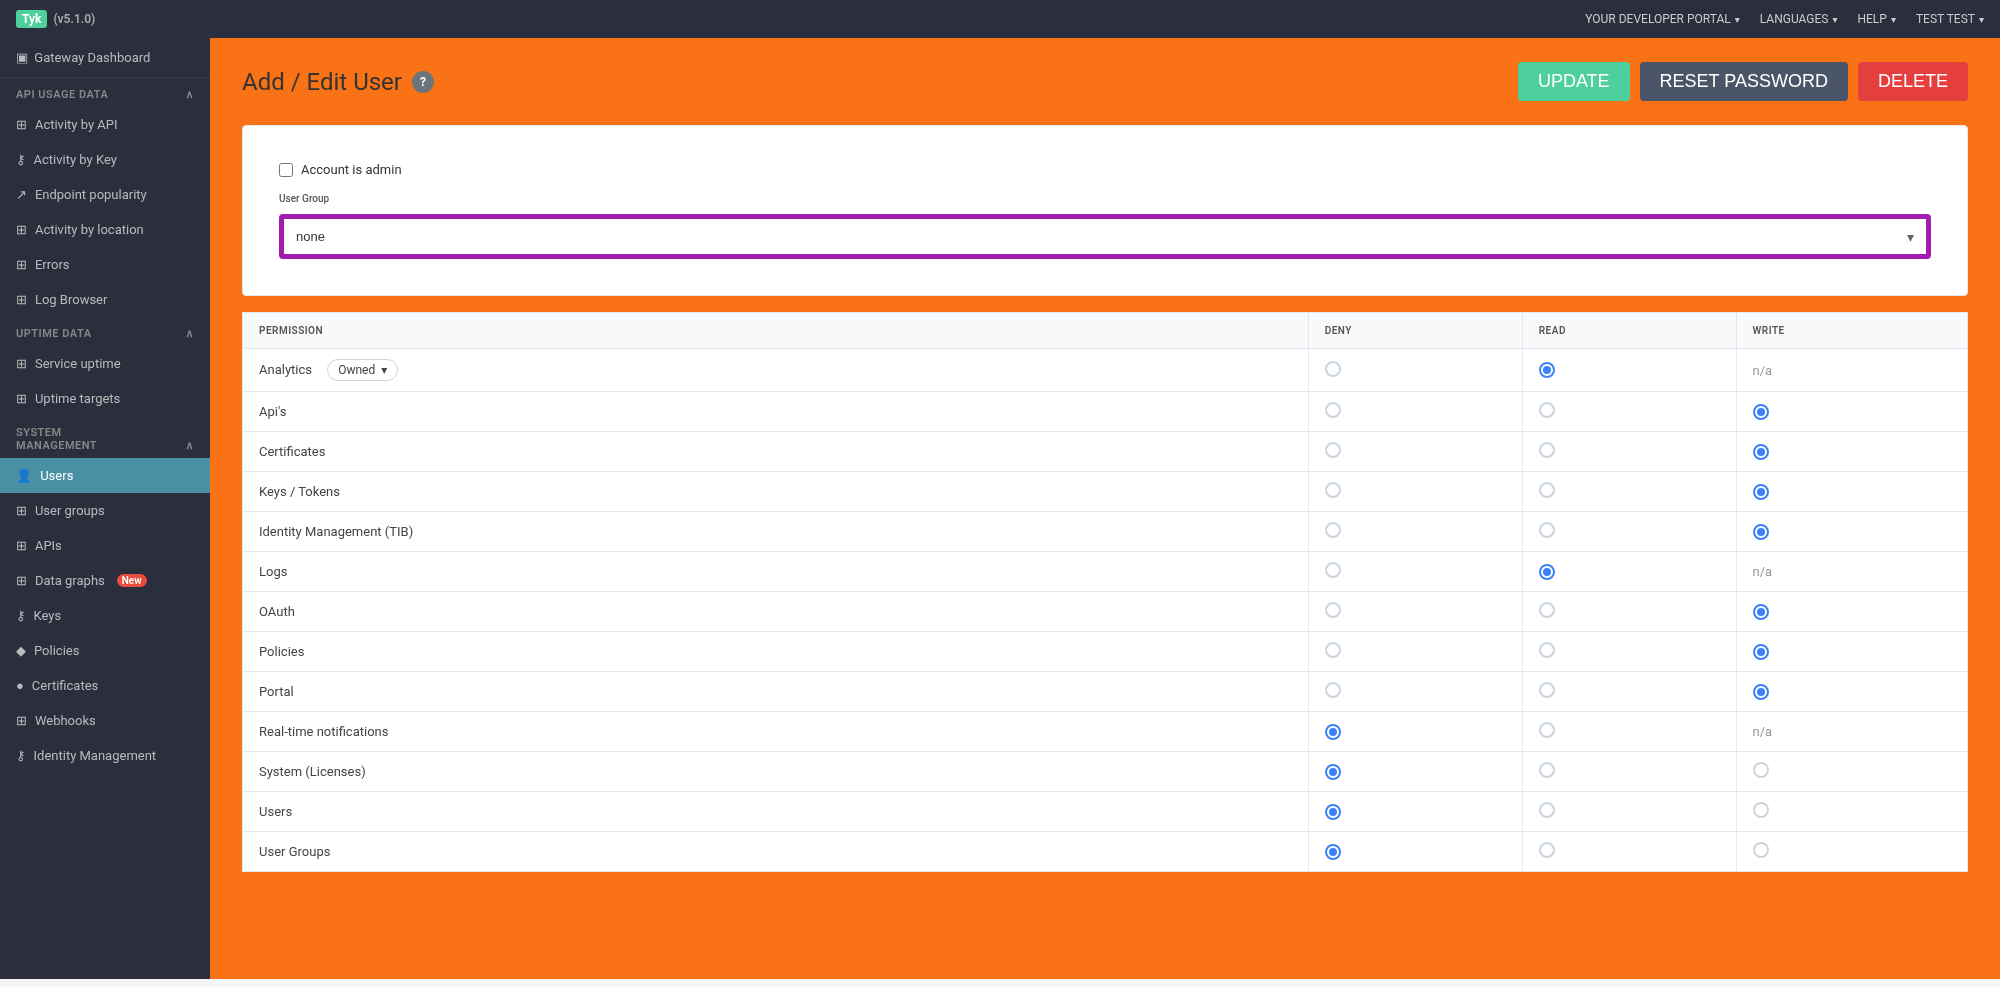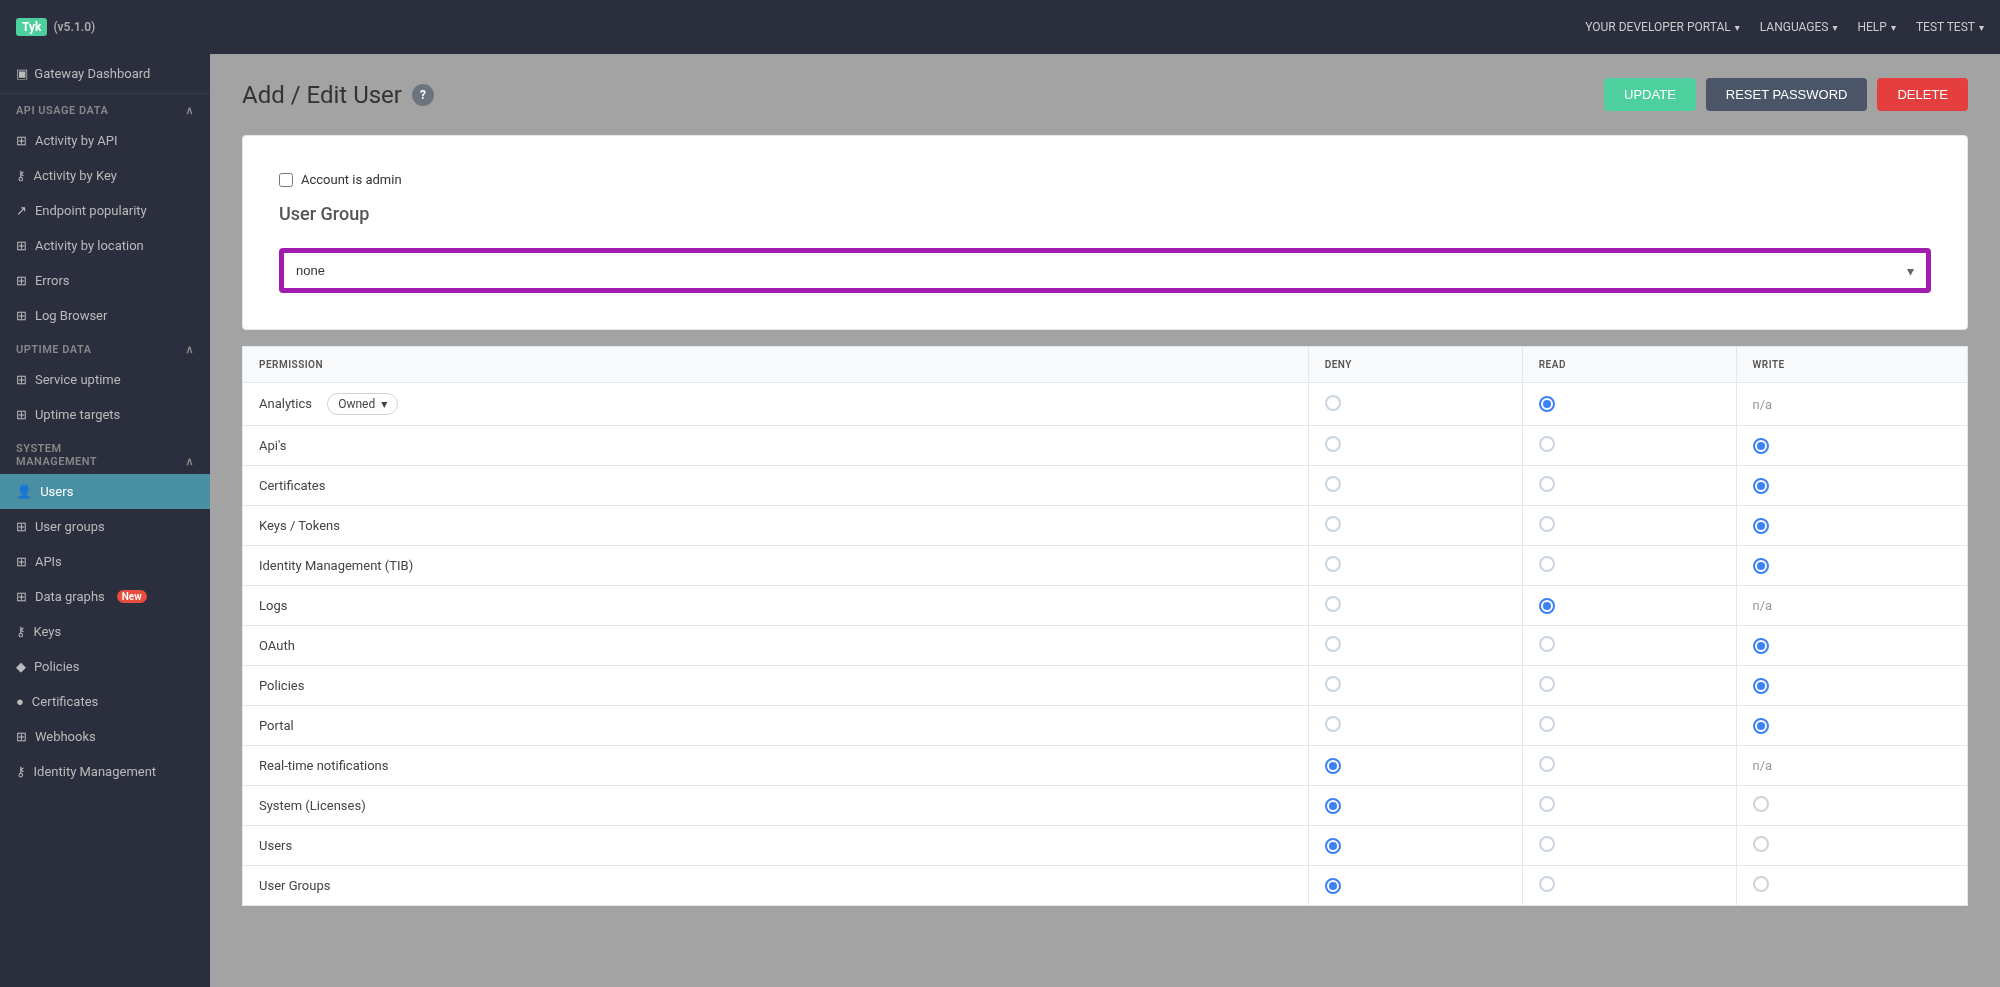--- a/index.html
+++ b/index.html
@@ -1,21 +1,21 @@
 <!DOCTYPE html>
 <html><head>
   <meta charset="utf-8">
   <style>
     * { box-sizing: border-box; margin: 0; padding: 0; }
     body { font-family: -apple-system, BlinkMacSystemFont, 'Segoe UI', Roboto, sans-serif; font-size: 13px; background: #f5f5f5; color: #333; height: 987px; overflow: hidden; }
 
     
     .top-navbar {
       background: #2a2e3d;
-      height: 54px;
+      height: 38px;
       display: flex;
       align-items: center;
       padding: 0 16px;
       justify-content: space-between;
       color: #ccc;
     }
     .top-navbar-left { display: flex; align-items: center; gap: 8px; }
     .tyk-logo { display: flex; align-items: center; gap: 6px; font-weight: 600; color: #fff; font-size: 14px; }
     .tyk-logo-icon { background: #4ecf9e; color: #fff; padding: 2px 6px; border-radius: 3px; font-size: 12px; font-weight: 700; }
     .version { color: #aaa; font-size: 12px; }
@@ -73,21 +73,21 @@
       font-size: 10px;
       padding: 1px 5px;
       border-radius: 8px;
       font-weight: 600;
       margin-left: 4px;
     }
 
     
     .main-content {
       flex: 1;
-      background: #a3a3a3;
+      background: #f97316;
       overflow-y: auto;
       padding: 24px 32px;
     }
 
     
     .page-header {
       display: flex;
       align-items: center;
       justify-content: space-between;
       margin-bottom: 24px;
@@ -96,30 +96,30 @@
     .page-title { font-size: 24px; font-weight: 400; color: #333; }
     .help-icon {
       width: 22px; height: 22px;
       background: #6c757d;
       color: #fff;
       border-radius: 50%;
       display: flex; align-items: center; justify-content: center;
       font-size: 12px; font-weight: 700; cursor: pointer;
     }
     .header-buttons { display: flex; gap: 10px; }
-    .btn { padding: 9px 20px; border: none; border-radius: 4px; cursor: pointer; font-size: 13px; font-weight: 500; }
+    .btn { padding: 9px 20px; border: none; border-radius: 4px; cursor: pointer; font-size: 18px; font-weight: 500; }
     .btn-update { background: #4ecf9e; color: #fff; }
     .btn-reset { background: #4a5568; color: #fff; }
     .btn-delete { background: #e53e3e; color: #fff; }
 
     
     .form-section { background: #fff; border: 1px solid #e2e8f0; border-radius: 4px; padding: 36px; margin-bottom: 16px; }
     .checkbox-row { display: flex; align-items: center; gap: 8px; margin-bottom: 16px; font-size: 13px; }
     .checkbox-row input[type="checkbox"] { width: 14px; height: 14px; }
-    .field-label { font-size: 18px; color: #555; margin-bottom: 24px; font-weight: 500; }
+    .field-label { font-size: 10px; color: #555; margin-bottom: 10px; font-weight: 500; }
     .select-wrapper {
       position: relative;
       border: 5px solid #a21caf;
       border-radius: 4px;
       background: #fff;
     }
     .select-wrapper select {
       width: 100%;
       padding: 10px 36px 10px 12px;
       border: none;

